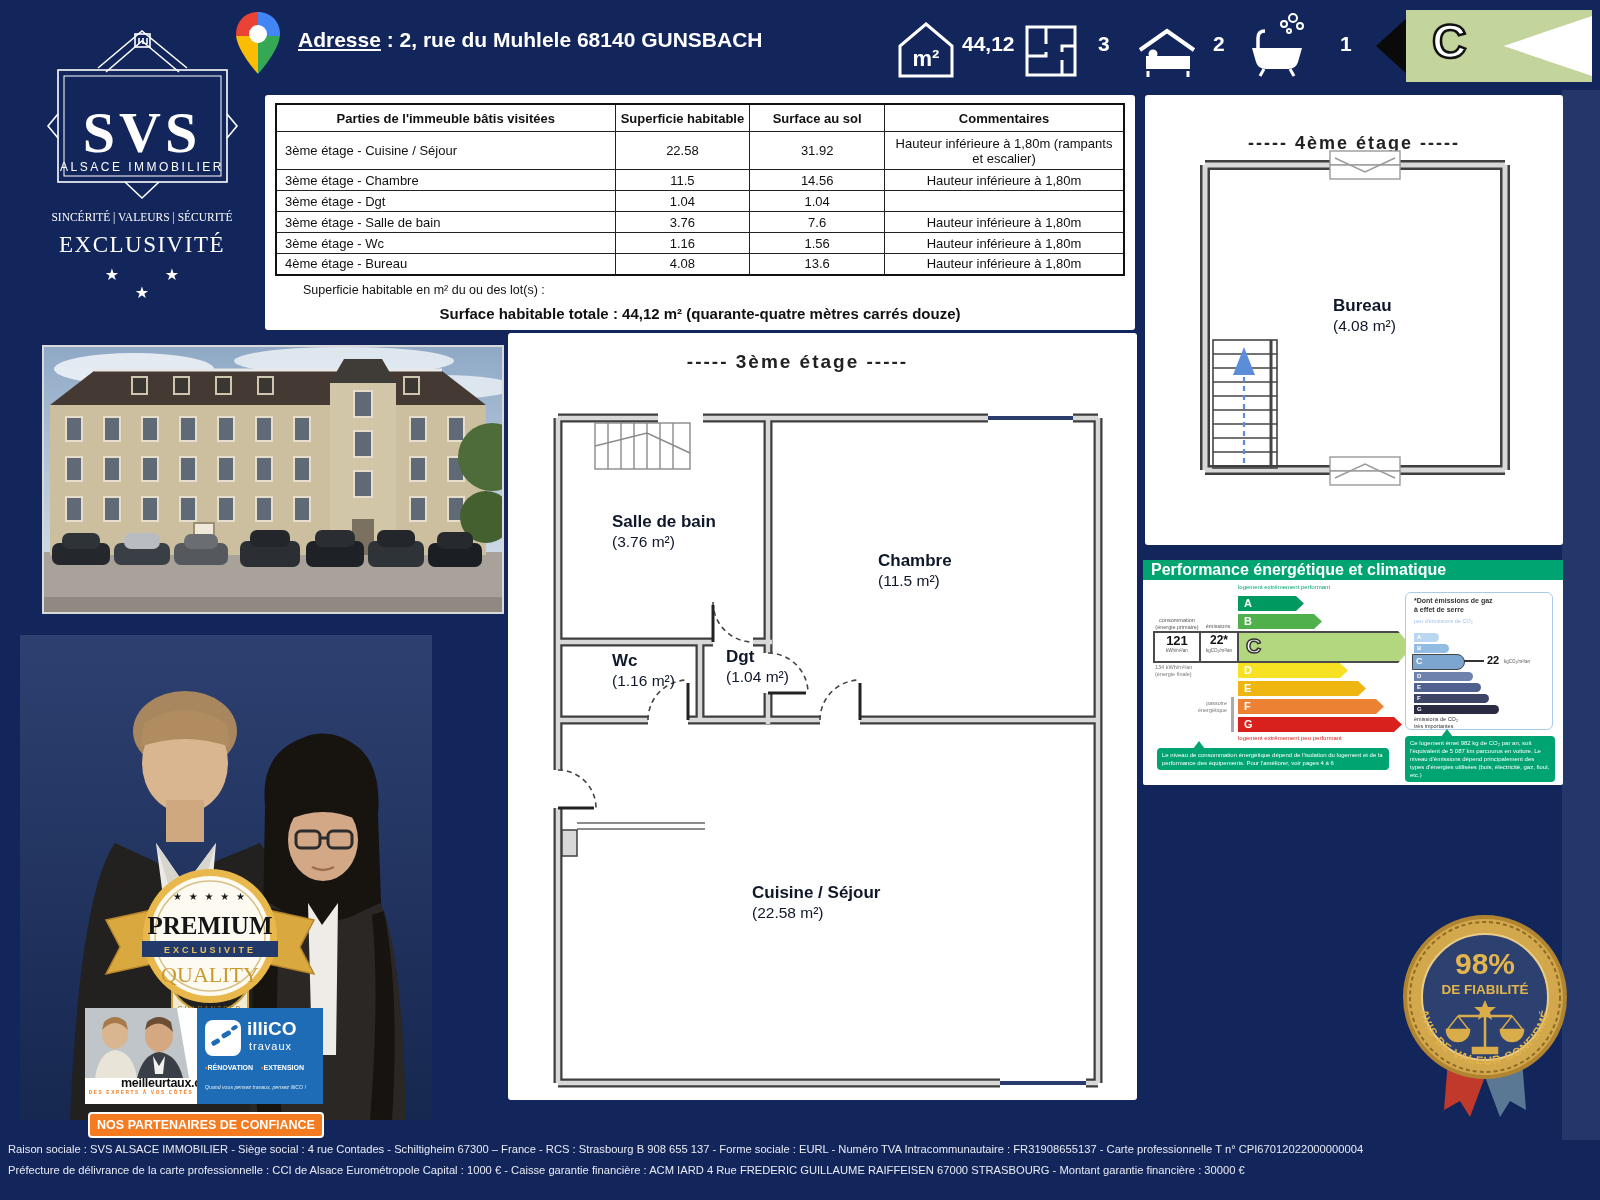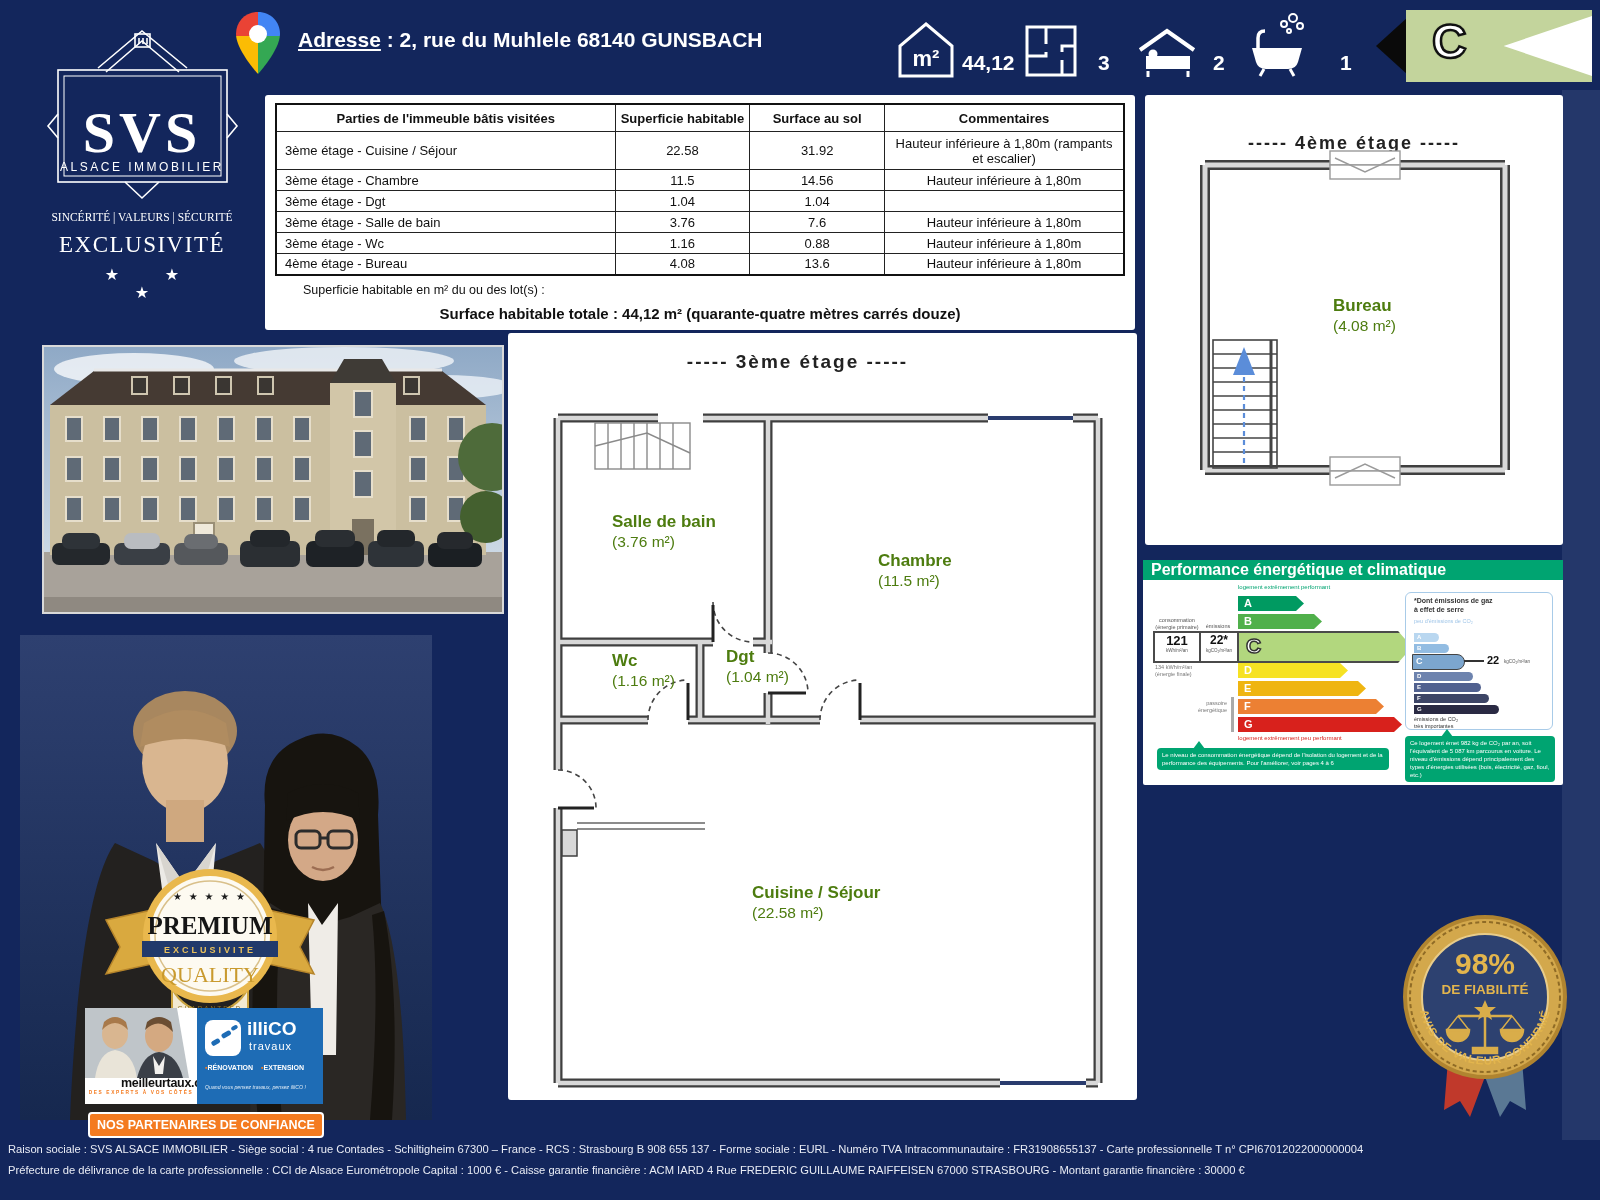--- a/index.html
+++ b/index.html
@@ -4,42 +4,42 @@
 <style>
   html,body{margin:0;padding:0;background:#0e1e4b;}
   #page{position:relative;width:1600px;height:1200px;background:#13265c;overflow:hidden;
         font-family:"Liberation Sans",sans-serif;}
   .abs{position:absolute;}
   .panel{background:#ffffff;border-radius:3px;}
 
   
   .addr{color:#ffffff;font-size:21px;font-weight:bold;white-space:nowrap;}
   .addr .lbl{text-decoration:underline;}
-  .statval{color:#ffffff;font-size:21px;font-weight:bold;margin-top:19px;}
+  .statval{color:#ffffff;font-size:21px;font-weight:bold;}
   .cbadge{left:1406px;top:10px;width:186px;height:72px;background:#c3d49c;position:absolute;}
   .cbadge .cletter{position:absolute;left:26px;top:4px;font-size:48px;font-weight:bold;color:#ffffff;
       -webkit-text-stroke:2.5px #111;text-shadow:0 0 2px #111;}
   .cbadge .wtri{position:absolute;right:0;top:6px;bottom:6px;width:92px;background:#ffffff;
       clip-path:polygon(100% 0,100% 100%,4% 50%);}
   .ctri{left:1376px;top:17px;width:0;height:0;border-top:29px solid transparent;
       border-bottom:29px solid transparent;border-right:32px solid #0a0a0a;position:absolute;}
 
   
   table.surf{border-collapse:collapse;width:850px;font-size:13px;color:#111;}
   table.surf th,table.surf td{border:1px solid #222;padding:1px 4px;}
   table.surf{border:2px solid #111;}
   table.surf th{font-weight:bold;height:24px;}
   table.surf td.c{text-align:center;}
   table.surf td.l{text-align:left;padding-left:8px;}
   .tnote{font-size:12.5px;color:#111;}
   .ttotal{font-size:15px;font-weight:bold;color:#111;text-align:center;width:850px;}
 
   
   .plantitle{font-size:19px;font-weight:bold;letter-spacing:2px;color:#222;text-align:center;white-space:nowrap;}
-  .roomlab{color:#4d7c0f;line-height:1.25;white-space:nowrap;}
+  .roomlab{color:#0f172a;line-height:1.25;white-space:nowrap;}
   .roomlab .rn{font-size:17px;font-weight:600;}
   .roomlab .ra{font-size:15.5px;font-weight:400;}
 
   
   .dpehead{background:#00a471;color:#fff;font-size:16px;font-weight:bold;height:20px;line-height:20px;padding-left:8px;}
   .ebar{position:absolute;height:15px;color:#fff;font-weight:bold;font-size:11px;line-height:15px;padding-left:6px;
         clip-path:polygon(0 0,calc(100% - 8px) 0,100% 50%,calc(100% - 8px) 100%,0 100%);}
   .eA{background:#009a61}.eB{background:#50b04b}.eD{background:#f6e223;color:#fff}
   .eE{background:#efb511}.eF{background:#ec8033}.eG{background:#d8211c}
   .ebigc{position:absolute;height:28px;background:#b2d77e;border:2px solid #4a4a4a;
@@ -190,21 +190,21 @@
       </tr>
       <tr style="height:21px;">
         <td class="l">3ème étage - Salle de bain</td>
         <td class="c">3.76</td>
         <td class="c">7.6</td>
         <td class="c">Hauteur inférieure à 1,80m</td>
       </tr>
       <tr style="height:21px;">
         <td class="l">3ème étage - Wc</td>
         <td class="c">1.16</td>
-        <td class="c">0.88</td>
+        <td class="c">1.56</td>
         <td class="c">Hauteur inférieure à 1,80m</td>
       </tr>
       <tr style="height:21px;">
         <td class="l">4ème étage - Bureau</td>
         <td class="c">4.08</td>
         <td class="c">13.6</td>
         <td class="c">Hauteur inférieure à 1,80m</td>
       </tr>
     </tbody>
       </table>

